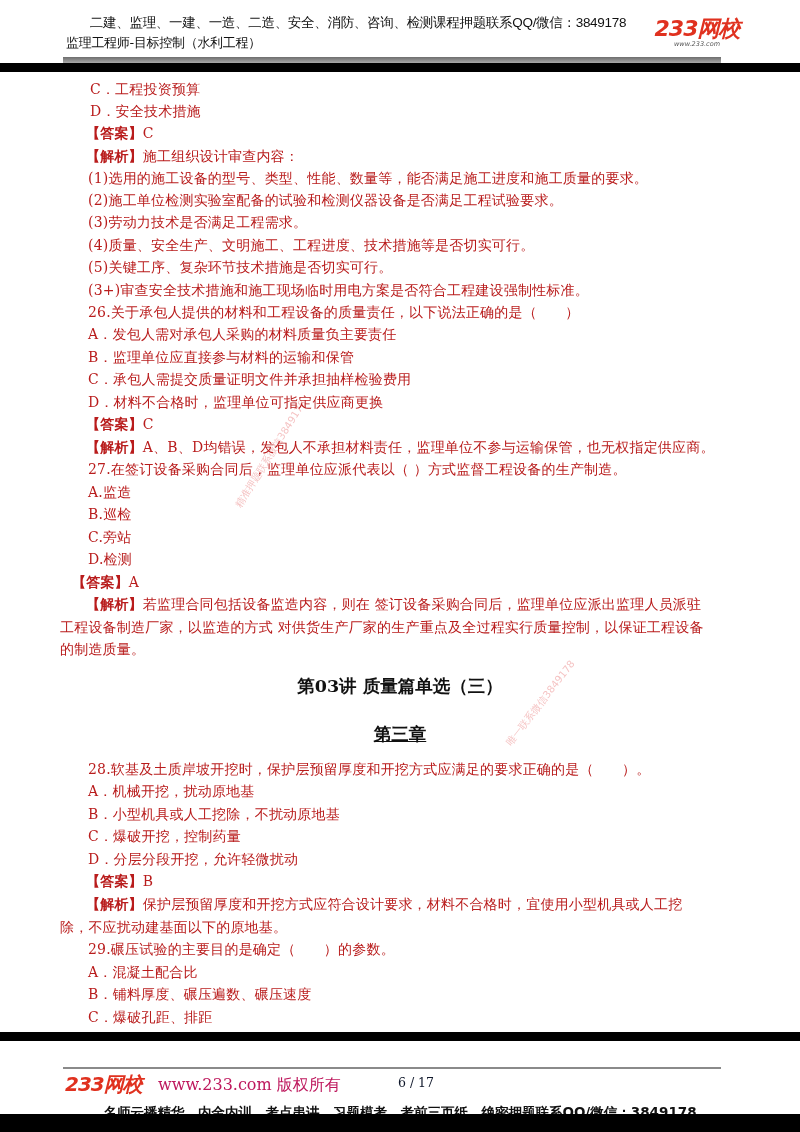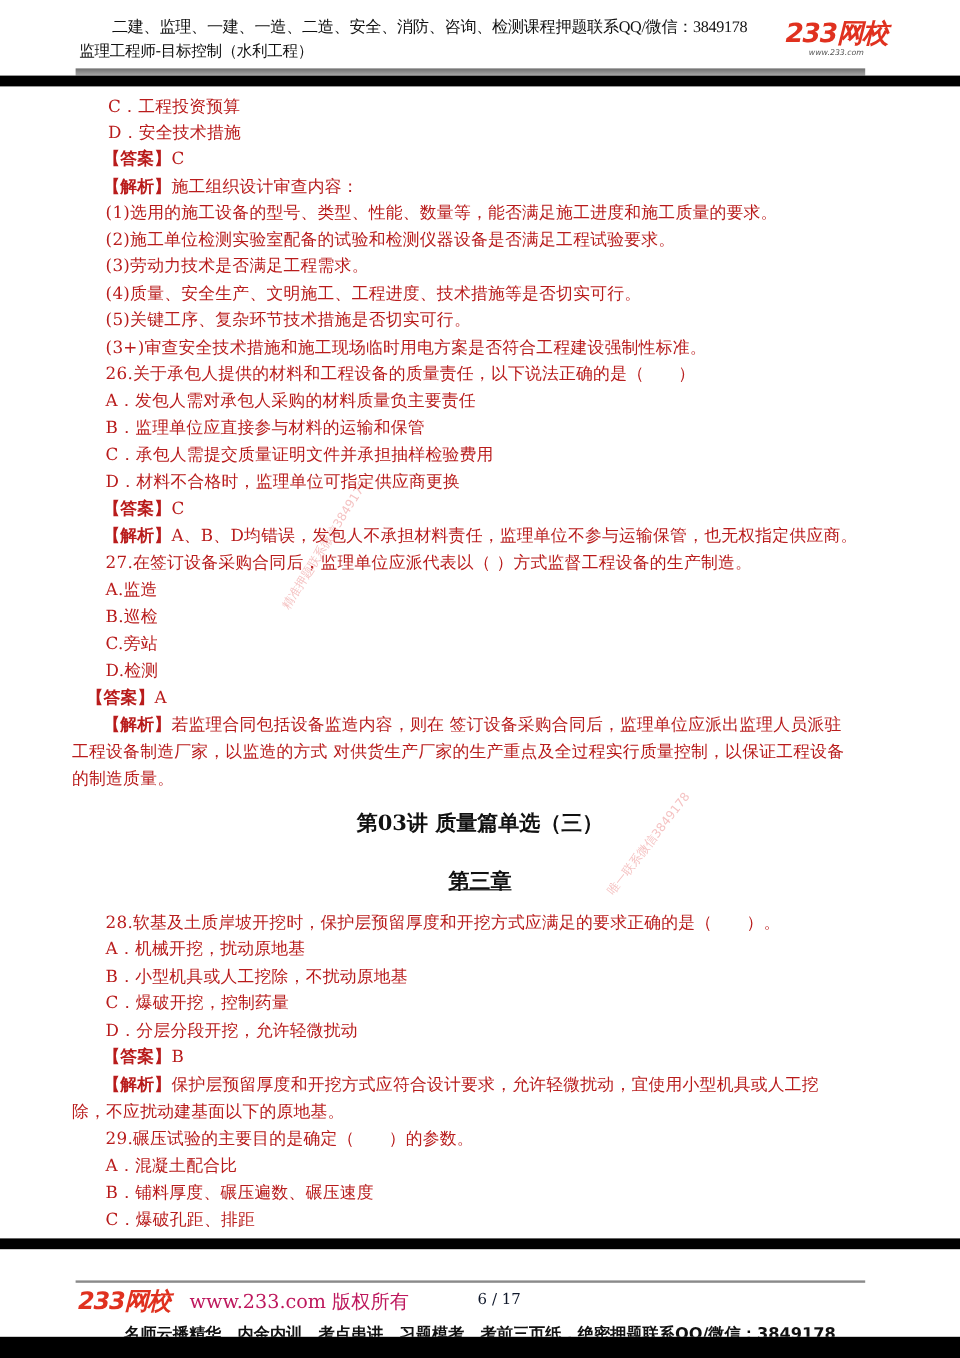--- a/index.html
+++ b/index.html
@@ -5,21 +5,21 @@
   html, body { margin: 0; padding: 0; }
   body {
     width: 800px; height: 1132px; position: relative; overflow: hidden;
     background: #ffffff;
     font-family: "DejaVu Serif", "Liberation Serif", serif;
     color: #222;
   }
   .header-top {
     position: absolute; left: 0; top: 14px; width: 716px;
     text-align: center; font-size: 13.5px; color: #111;
-    font-family: Liberation Serif, serif;
+    font-family: Liberation Sans, sans-serif;
     letter-spacing: -0.3px;
   }
   .header-sub {
     position: absolute; left: 66px; top: 34px; font-size: 13px; color: #111;
     font-family: "DejaVu Sans", "Liberation Sans", sans-serif;
     letter-spacing: -0.3px;
   }
   .logo-top {
     position: absolute; left: 652px; top: 18px; width: 90px; text-align: center;
   }
@@ -133,21 +133,21 @@
 
   <div class="heading" style="top:674px;">第03讲 质量篇单选（三）</div>
   <div class="heading" style="top:722px;text-decoration:underline;">第三章</div>
 
   <div class="line" style="left:88px; top:760px;">28.软基及土质岸坡开挖时，保护层预留厚度和开挖方式应满足的要求正确的是（　　）。</div>
   <div class="line" style="left:88px; top:782px;">A．机械开挖，扰动原地基</div>
   <div class="line" style="left:88px; top:805px;">B．小型机具或人工挖除，不扰动原地基</div>
   <div class="line" style="left:88px; top:827px;">C．爆破开挖，控制药量</div>
   <div class="line" style="left:88px; top:850px;">D．分层分段开挖，允许轻微扰动</div>
   <div class="line" style="left:86px; top:872px;"><span class="bracket">【答案】</span><span>B</span></div>
-  <div class="line" style="left:86px; top:895px;"><span class="bracket">【解析】</span><span>保护层预留厚度和开挖方式应符合设计要求，允许轻微扰动，宜使用小型机具或人工挖</span></div>
+  <div class="line" style="left:86px; top:895px;"><span class="bracket">【解析】</span><span>保护层预留厚度和开挖方式应符合设计要求，材料不合格时，宜使用小型机具或人工挖</span></div>
   <div class="line" style="left:60px; top:918px;">除，不应扰动建基面以下的原地基。</div>
 
   <div class="line" style="left:88px; top:940px;">29.碾压试验的主要目的是确定（　　）的参数。</div>
   <div class="line" style="left:88px; top:963px;">A．混凝土配合比</div>
   <div class="line" style="left:88px; top:985px;">B．铺料厚度、碾压遍数、碾压速度</div>
   <div class="line" style="left:88px; top:1008px;">C．爆破孔距、排距</div>
 </div>
 
 <div class="bar-black bar-mid"></div>
 

